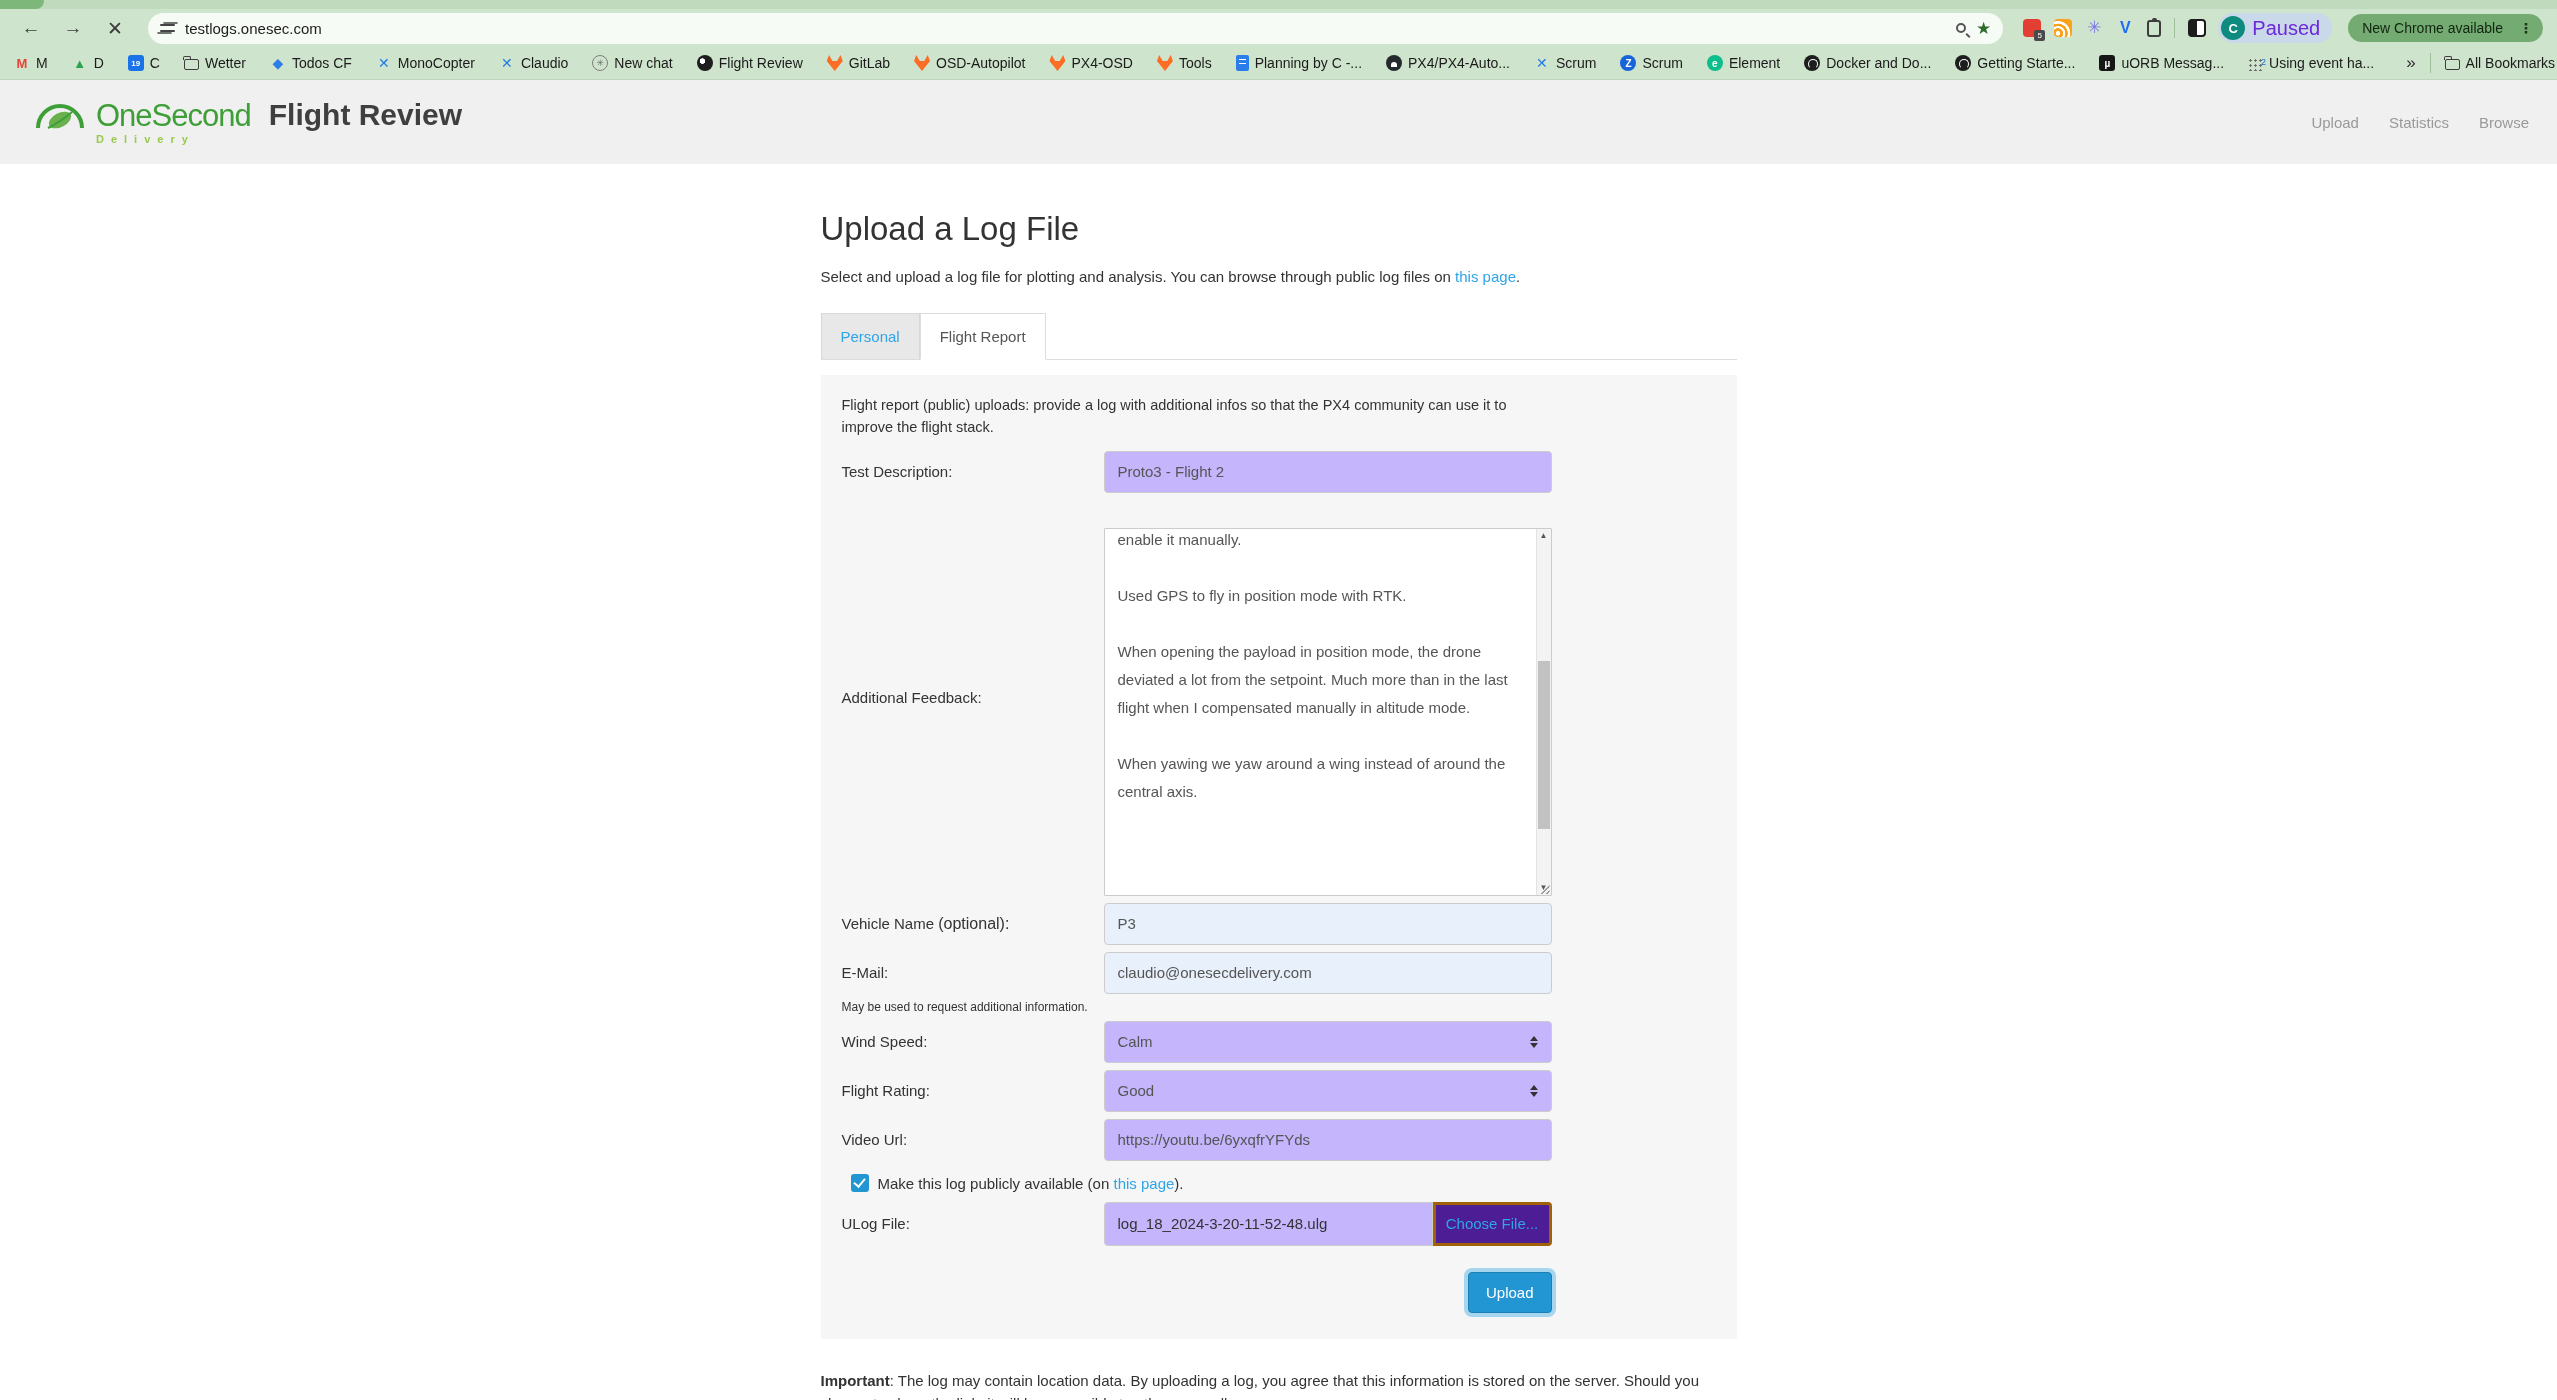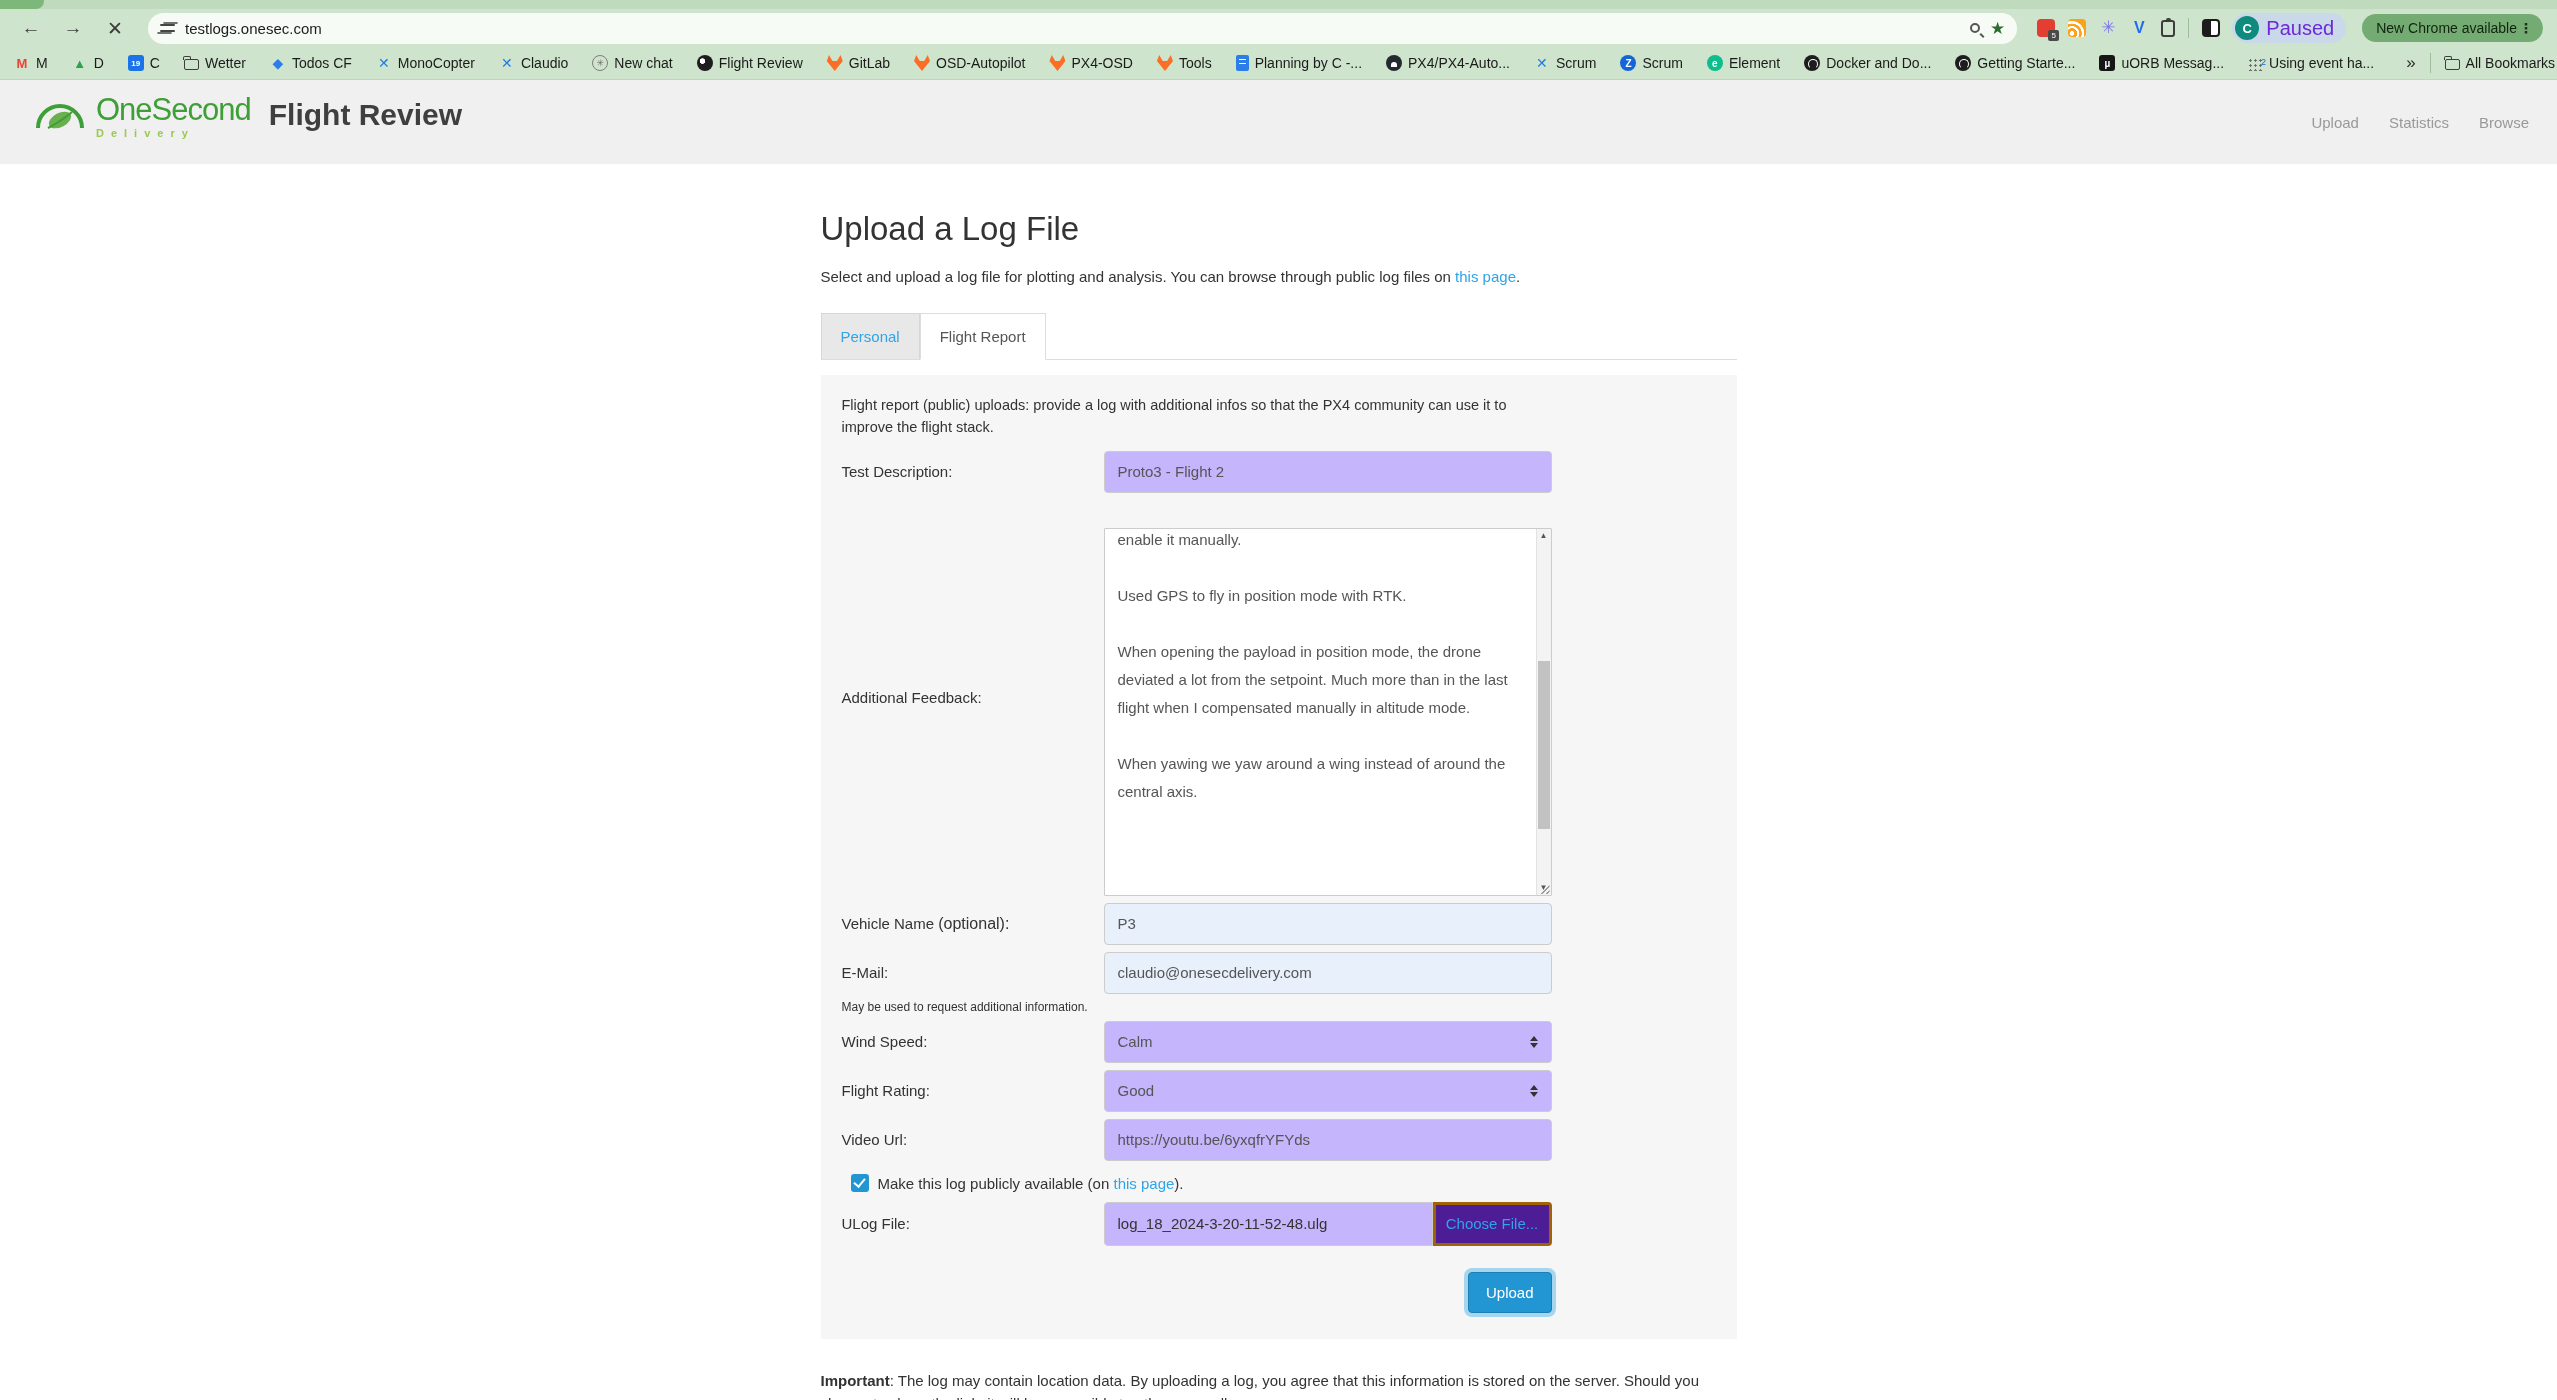--- a/index.html
+++ b/index.html
@@ -33,21 +33,21 @@
       #faa21b; }
   .ext-snow { color:#7b74e8; font-size:17px; line-height:18px; text-align:center; }
   .ext-v { color:#1e6ef3; font-weight:900; font-size:16px; line-height:18px; text-align:center; }
   .ext-clip { width:14px; height:17px; border:2px solid #3d3d3d; border-radius:3px; margin-top:1px; }
   .ext-clip::before { content:""; position:absolute; top:-4px; left:3px; width:5px; height:4px; background:#3d3d3d; border-radius:2px 2px 0 0; }
   .ext-dark { background:linear-gradient(90deg,#1c1c1c 50%,#fff 50%); border:2px solid #1c1c1c; border-radius:4px; }
   .vsep { width:1px; height:20px; background:#9fbf9c; }
   .profile-pill { display:flex; align-items:center; gap:7px; background:#c9d9ea; border-radius:16px; padding:3px 12px 3px 3px; cursor:pointer; }
   .avatar { width:24px; height:24px; border-radius:50%; background:#0e8a7e; color:#fff; font-size:13px; font-weight:700; display:flex; align-items:center; justify-content:center; }
   .paused-label { color:#6d28d9; font-size:20px; }
-  .update-pill { display:flex; align-items:center; gap:2px; background:#74ab72; border-radius:16px; padding:6px 10px 6px 14px; margin-left:8px; cursor:pointer; }
+  .update-pill { display:flex; align-items:center; gap:16px; background:#74ab72; border-radius:16px; padding:6px 10px 6px 14px; margin-left:8px; cursor:pointer; }
   .update-label { color:#10240f; font-size:14px; }
   .kebab { color:#1d321c; font-size:14px; font-weight:700; letter-spacing:0; }
 
   
   .bookmarks { height:33px; display:flex; align-items:center; padding:0 14px; gap:24px; font-size:14px; color:#1b1b1b; border-bottom:1px solid #bed7bb; }
   .bm { display:flex; align-items:center; gap:6px; cursor:pointer; white-space:nowrap; }
   .bmi { width:16px; height:16px; display:inline-flex; align-items:center; justify-content:center; font-size:13px; flex:0 0 auto; position:relative; }
   .ic-gmail::before { content:"M"; color:#e94335; font-weight:700; font-size:13px; }
   .ic-drive::before { content:"▲"; color:#2ba24c; font-size:13px; }
   .ic-cal { background:#1a73e8; border-radius:3px; color:#fff; font-size:8px; font-weight:700; }
@@ -73,21 +73,21 @@
   .ic-circle-dark::before { content:""; position:absolute; left:4px; top:4px; width:8px; height:8px; border:1.6px solid #fff; border-radius:50%; border-bottom-color:rgba(0,0,0,0); }
   .ic-uorb { background:#161616; border-radius:3px; color:#fff; font-size:10px; font-weight:700; }
   .ic-uorb::before { content:"µ"; }
   .ic-grid { width:15px; height:13px; background:radial-gradient(#6f6f6f 1px, rgba(0,0,0,0) 1.3px); background-size:5px 5px; margin-top:2px; }
   .ic-grid::after { content:"2"; position:absolute; right:-3px; top:-1px; font-size:9px; color:#1a66d0; }
   .bm-overflow { font-size:17px; color:#2c2c2c; margin-left:8px; cursor:pointer; }
   .bookmarks-right { margin-left:auto; display:flex; align-items:center; gap:14px; }
 
   
   .site-header { height:84px; background:#f0f0f0; display:flex; align-items:center; padding:0 28px; }
-  .logo-wrap { display:flex; align-items:flex-start; gap:4px; }
+  .logo-wrap { display:flex; align-items:center; gap:4px; }
   .logo-text { line-height:1; }
   .logo-main { font-size:31px; color:#3e9e37; letter-spacing:-1px; }
   .logo-sub { font-size:11px; color:#97ca4d; letter-spacing:7px; font-weight:700; margin-top:3px; }
   .app-title { font-size:30px; font-weight:700; color:#3f3f3f; margin-left:18px; margin-bottom:14px; }
   .site-nav { margin-left:auto; display:flex; gap:30px; font-size:15px; color:#999; }
   .site-nav span { cursor:pointer; }
 
   
   .content { width:916px; margin:0 auto; }
   h1.page-h { margin-top:46px; font-size:33px; font-weight:300; color:#333; }

